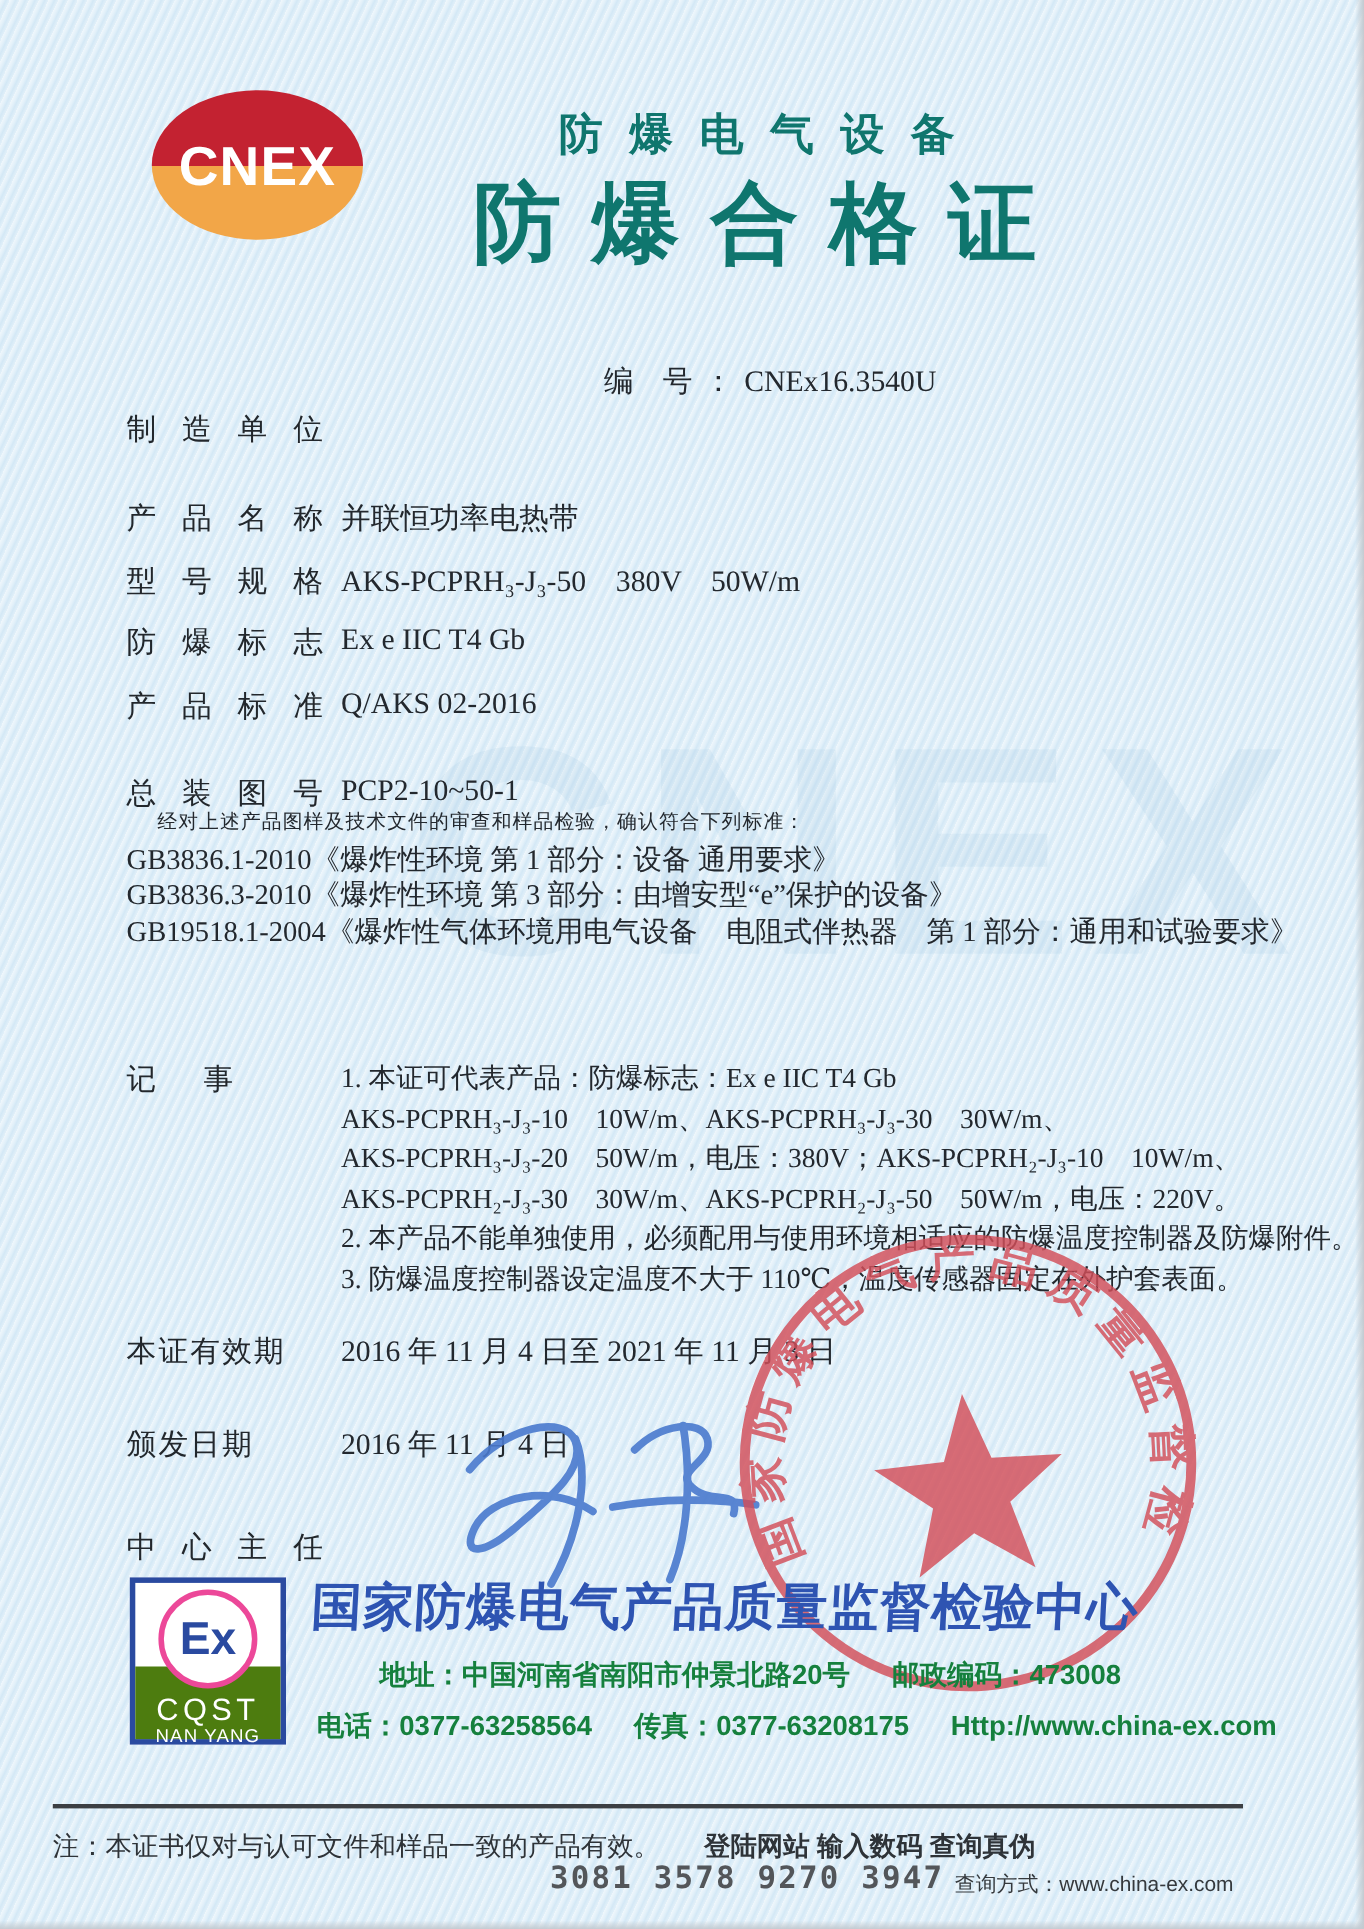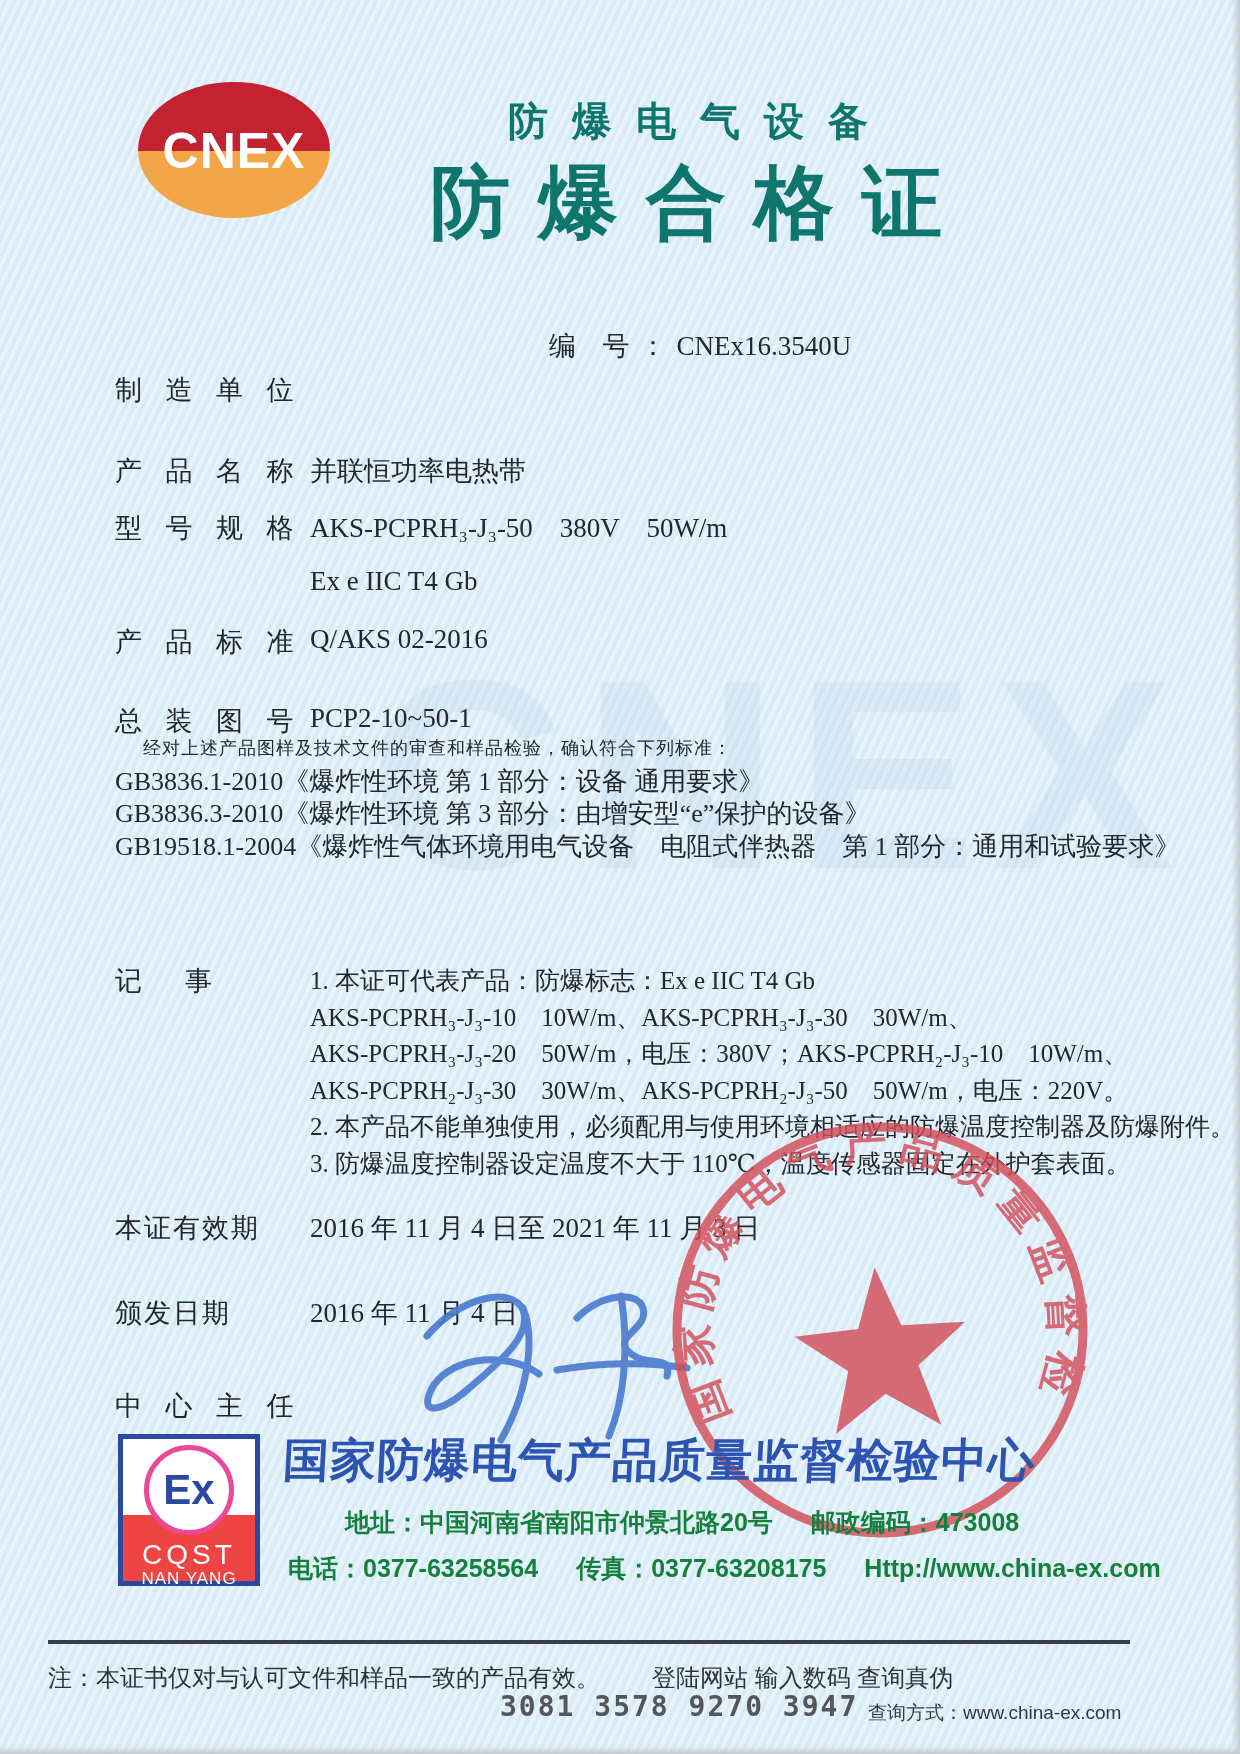--- a/index.html
+++ b/index.html
@@ -79,21 +79,21 @@
            border:5px solid #2a4aa0; background:#fff; box-sizing:border-box; }
   .badge-circle {
     position:absolute; left:50%; top:6px; transform:translateX(-50%);
     width:80px; height:80px; border-radius:50%; border:5px solid #ec4899;
     background:#fff; display:flex; align-items:center; justify-content:center;
     font-family:"Liberation Sans",sans-serif; font-weight:bold; font-size:42px;
     color:#2a4aa0; z-index:2;
   }
   .badge-bottom {
     position:absolute; left:0; right:0; bottom:0; height:66px;
-    background:#ef4444; color:#fff; text-align:center;
+    background:#4d7c0f; color:#fff; text-align:center;
     font-family:"Liberation Sans",sans-serif;
   }
   .badge-cqst { margin-top:26px; font-size:28px; letter-spacing:4px; line-height:28px; }
   .badge-city { font-size:17px; letter-spacing:1px; line-height:20px; }
 
   
   .org-name {
     left:283px; top:1430px; width:780px; white-space:nowrap;
     font-family:"Liberation Sans",sans-serif; font-weight:bold;
     font-size:46px; color:#2e54b2; letter-spacing:1px; transform:skewX(-3deg);
@@ -103,21 +103,21 @@
     font-size:25px; color:#15803d; white-space:nowrap;
   }
   .org-addr { left:345px; top:1506px; }
   .org-tel  { left:288px; top:1552px; }
   .org-line .gap { display:inline-block; width:38px; }
 
   
   .divider { left:48px; top:1640px; width:1082px; height:4px; background:#3c3f43; }
   .foot-note { left:48px; top:1662px; font-family:"Liberation Sans",sans-serif;
                font-size:24px; color:#2e3338; white-space:nowrap; }
-  .foot-note .hint { margin-left:52px; }
+  .foot-note .hint { margin-left:40px;font-weight:bold; }
   .verify-code { left:500px; top:1690px; font-family:"DejaVu Sans Mono",monospace;
                  font-weight:bold; font-size:28px; letter-spacing:2px; color:#53565a; }
   .query { left:868px; top:1700px; font-family:"Liberation Sans",sans-serif;
            font-size:19px; color:#35393d; white-space:nowrap; }
 
   .edge-right { right:0; top:0; width:8px; height:100%;
                 background:linear-gradient(to left,#c3cad0,rgba(195,202,208,0)); }
   .edge-bottom { left:0; bottom:0; width:100%; height:8px;
                  background:linear-gradient(to top,#c3cad0,rgba(195,202,208,0)); }
 </style>
@@ -146,20 +146,21 @@
   </div>
   <div class="abs frow" style="top:453px;">
     <div class="lab">产 品 名 称</div>
     <div class="val">并联恒功率电热带</div>
   </div>
   <div class="abs frow" style="top:510px;">
     <div class="lab">型 号 规 格</div>
     <div class="val">AKS-PCPRH₃-J₃-50　380V　50W/m</div>
   </div>
   <div class="abs frow" style="top:566px;">
+    <div class="lab">防 爆 标 志</div>
     <div class="val">Ex e IIC T4 Gb</div>
   </div>
   <div class="abs frow" style="top:624px;">
     <div class="lab">产 品 标 准</div>
     <div class="val">Q/AKS 02-2016</div>
   </div>
   <div class="abs frow" style="top:703px;">
     <div class="lab">总 装 图 号</div>
     <div class="val">PCP2-10~50-1</div>
   </div>

